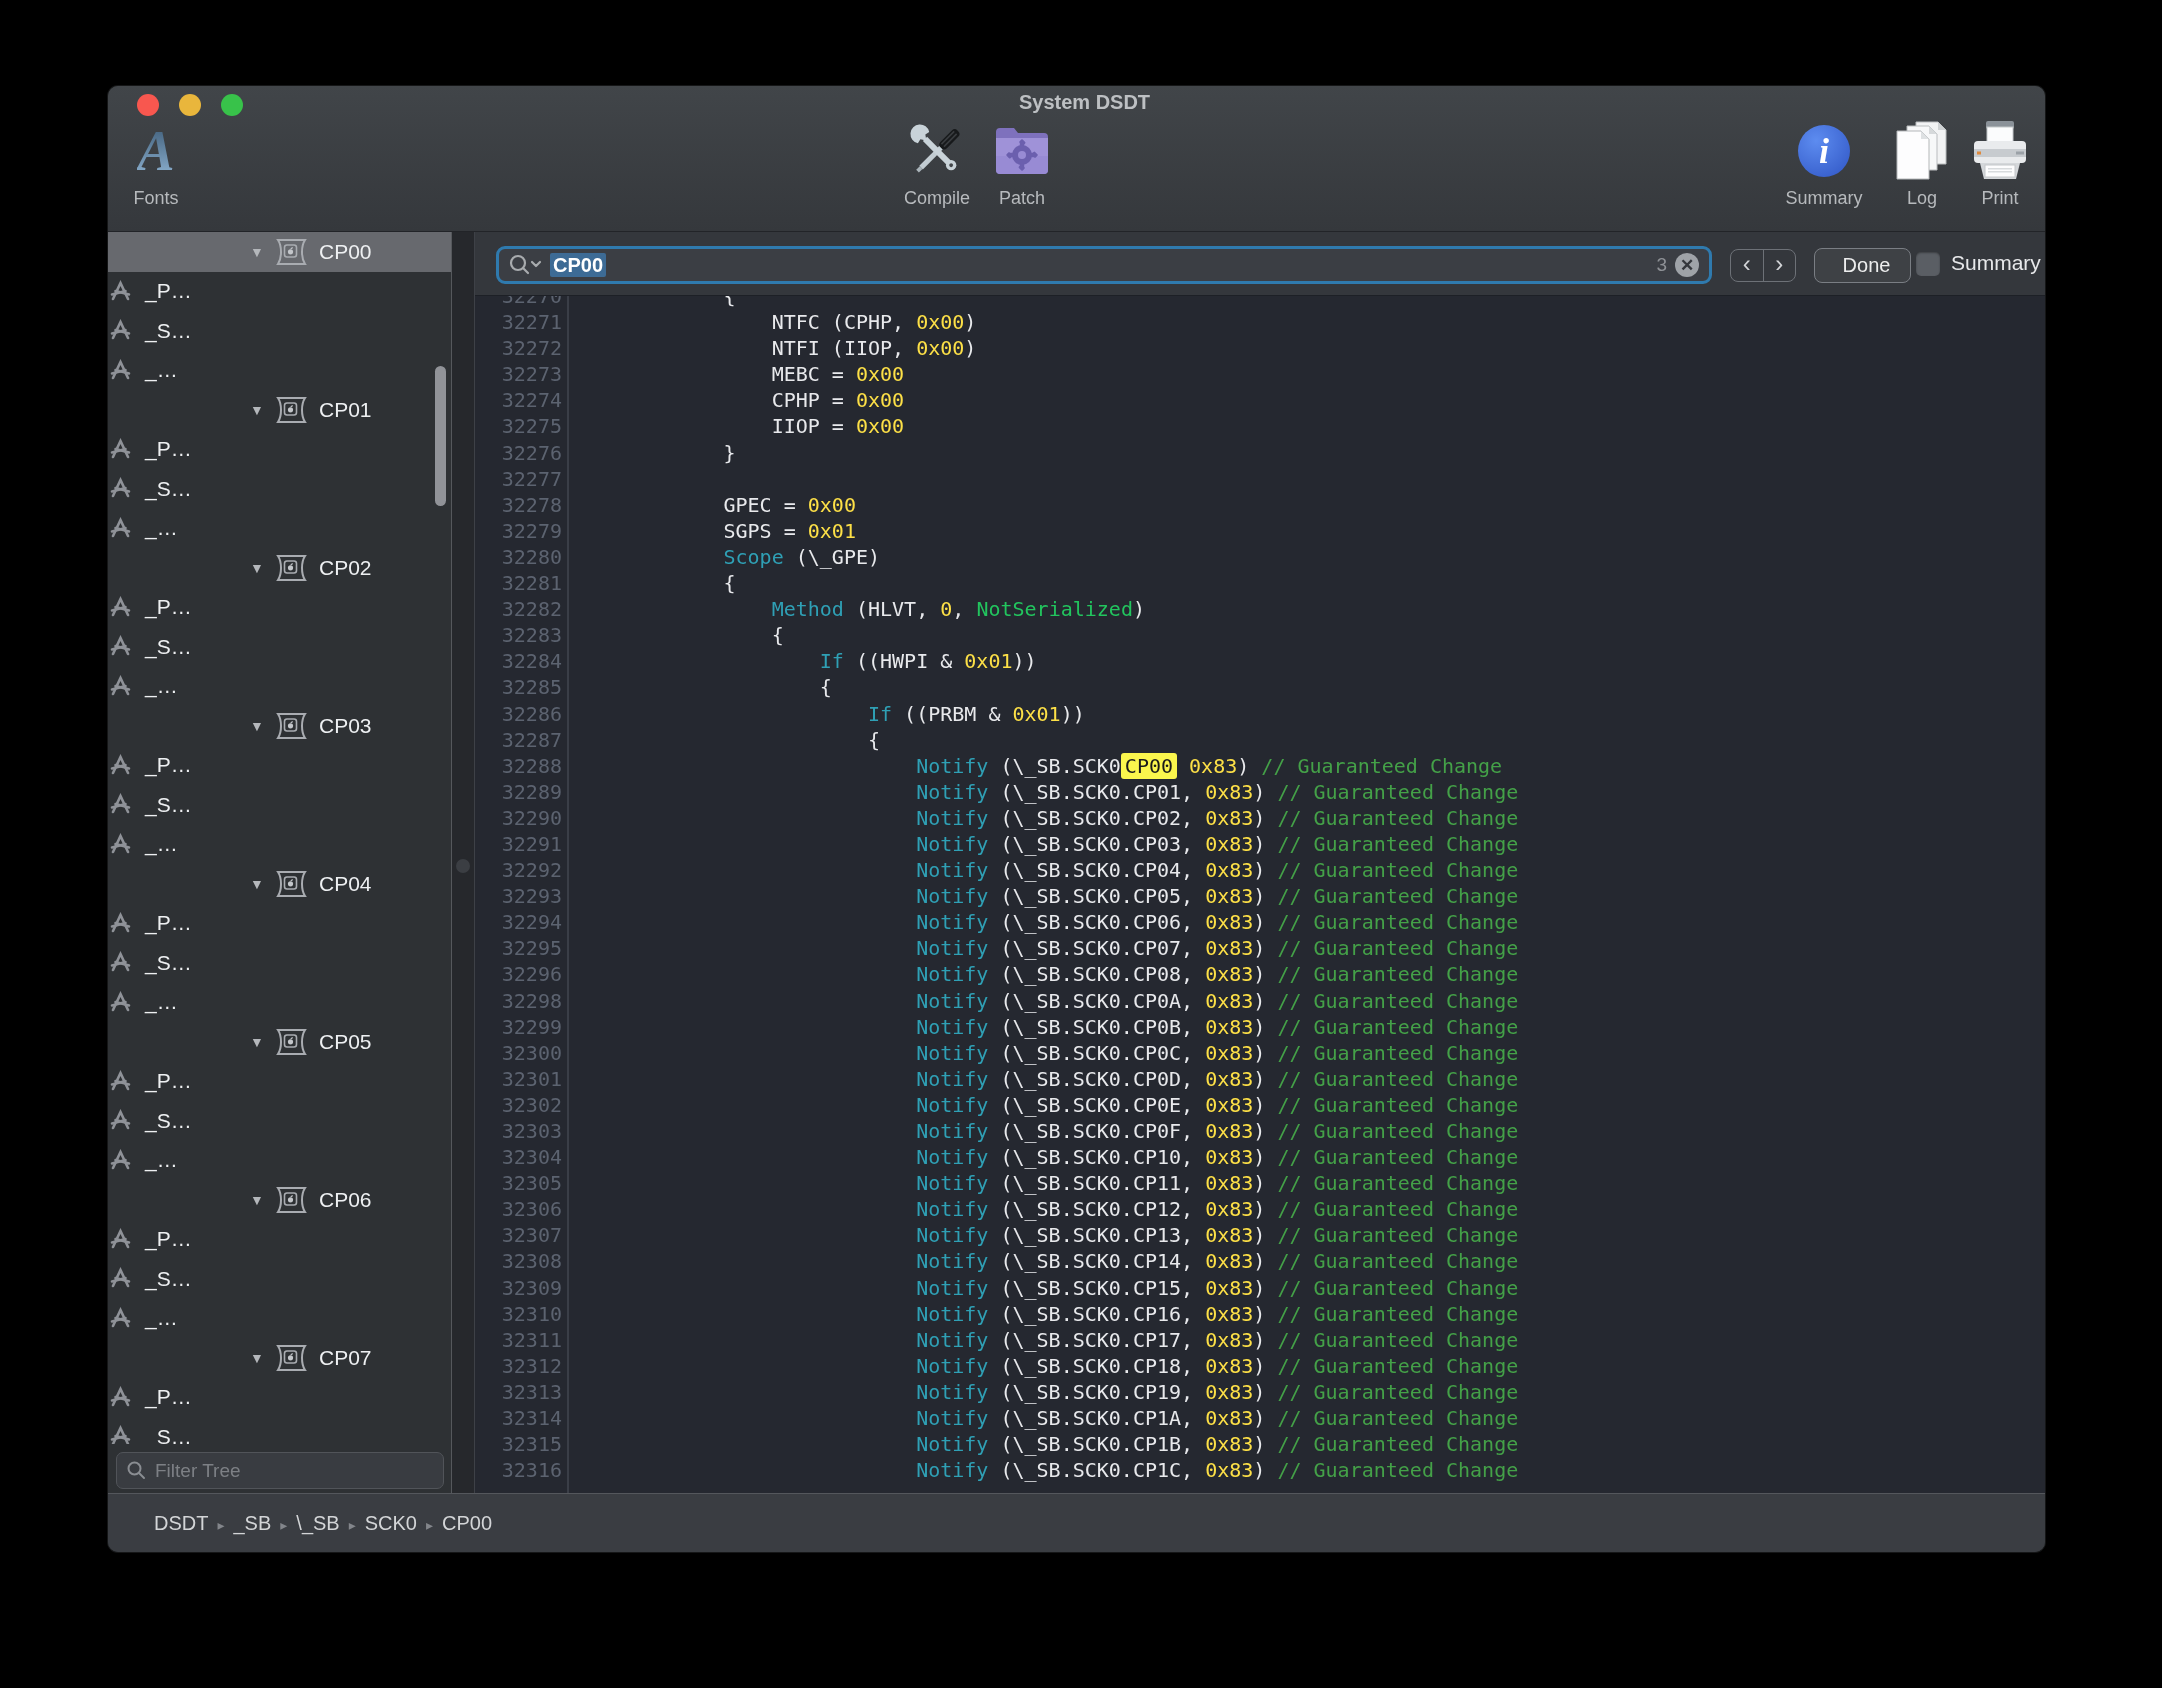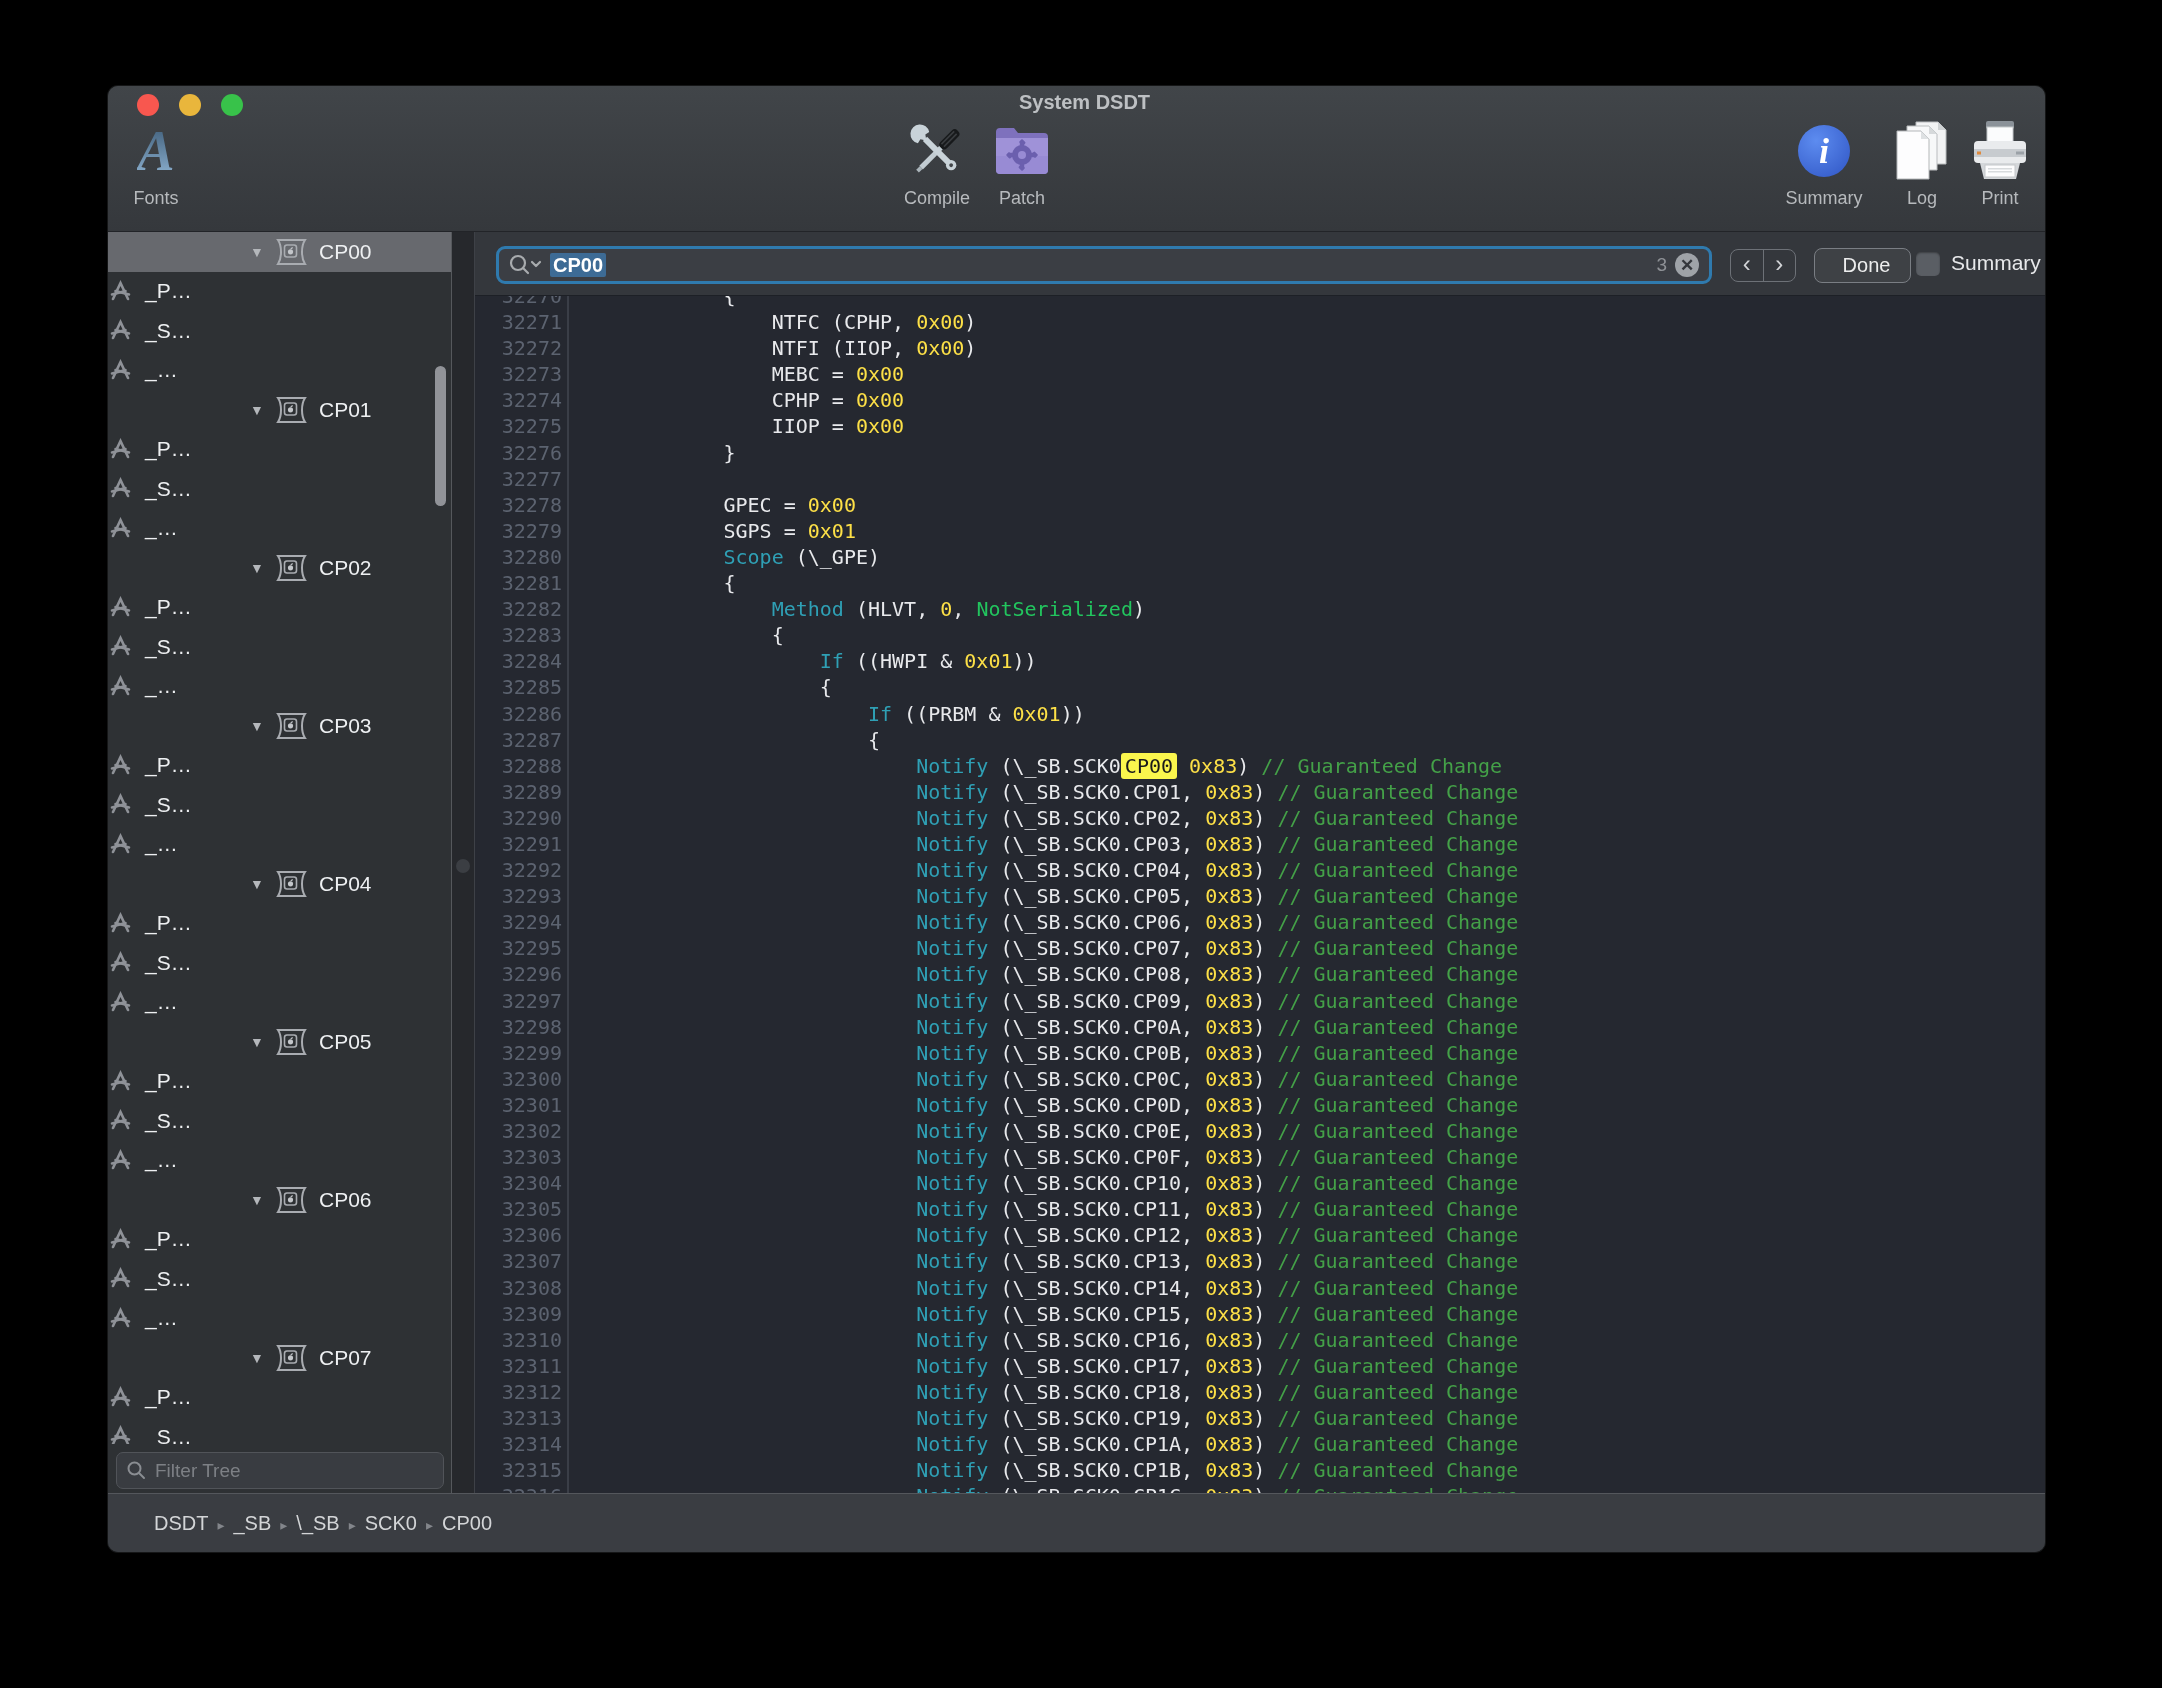--- a/index.html
+++ b/index.html
@@ -654,21 +654,20 @@
             <div class="cl"><span class="ln">32287</span><span class="lc"><span class="tk-p">                        {</span></span></div>
             <div class="cl"><span class="ln">32288</span><span class="lc"><span class="tk-k">                            Notify </span><span class="tk-p">(\_SB.SCK0</span><span class="tk-h">CP00</span><span class="tk-p"> </span><span class="tk-n">0x83</span><span class="tk-p">) </span><span class="tk-c">// Guaranteed Change</span></span></div>
             <div class="cl"><span class="ln">32289</span><span class="lc"><span class="tk-k">                            Notify </span><span class="tk-p">(\_SB.SCK0.CP01, </span><span class="tk-n">0x83</span><span class="tk-p">) </span><span class="tk-c">// Guaranteed Change</span></span></div>
             <div class="cl"><span class="ln">32290</span><span class="lc"><span class="tk-k">                            Notify </span><span class="tk-p">(\_SB.SCK0.CP02, </span><span class="tk-n">0x83</span><span class="tk-p">) </span><span class="tk-c">// Guaranteed Change</span></span></div>
             <div class="cl"><span class="ln">32291</span><span class="lc"><span class="tk-k">                            Notify </span><span class="tk-p">(\_SB.SCK0.CP03, </span><span class="tk-n">0x83</span><span class="tk-p">) </span><span class="tk-c">// Guaranteed Change</span></span></div>
             <div class="cl"><span class="ln">32292</span><span class="lc"><span class="tk-k">                            Notify </span><span class="tk-p">(\_SB.SCK0.CP04, </span><span class="tk-n">0x83</span><span class="tk-p">) </span><span class="tk-c">// Guaranteed Change</span></span></div>
             <div class="cl"><span class="ln">32293</span><span class="lc"><span class="tk-k">                            Notify </span><span class="tk-p">(\_SB.SCK0.CP05, </span><span class="tk-n">0x83</span><span class="tk-p">) </span><span class="tk-c">// Guaranteed Change</span></span></div>
             <div class="cl"><span class="ln">32294</span><span class="lc"><span class="tk-k">                            Notify </span><span class="tk-p">(\_SB.SCK0.CP06, </span><span class="tk-n">0x83</span><span class="tk-p">) </span><span class="tk-c">// Guaranteed Change</span></span></div>
             <div class="cl"><span class="ln">32295</span><span class="lc"><span class="tk-k">                            Notify </span><span class="tk-p">(\_SB.SCK0.CP07, </span><span class="tk-n">0x83</span><span class="tk-p">) </span><span class="tk-c">// Guaranteed Change</span></span></div>
             <div class="cl"><span class="ln">32296</span><span class="lc"><span class="tk-k">                            Notify </span><span class="tk-p">(\_SB.SCK0.CP08, </span><span class="tk-n">0x83</span><span class="tk-p">) </span><span class="tk-c">// Guaranteed Change</span></span></div>
-            <div class="cl"><span class="ln">32297</span><span class="lc"><span class="tk-k">                            Notify </span><span class="tk-p">(\_SB.SCK0.CP09, </span><span class="tk-n">0x83</span><span class="tk-p">) </span><span class="tk-c">// Guaranteed Change</span></span></div>
             <div class="cl"><span class="ln">32298</span><span class="lc"><span class="tk-k">                            Notify </span><span class="tk-p">(\_SB.SCK0.CP0A, </span><span class="tk-n">0x83</span><span class="tk-p">) </span><span class="tk-c">// Guaranteed Change</span></span></div>
             <div class="cl"><span class="ln">32299</span><span class="lc"><span class="tk-k">                            Notify </span><span class="tk-p">(\_SB.SCK0.CP0B, </span><span class="tk-n">0x83</span><span class="tk-p">) </span><span class="tk-c">// Guaranteed Change</span></span></div>
             <div class="cl"><span class="ln">32300</span><span class="lc"><span class="tk-k">                            Notify </span><span class="tk-p">(\_SB.SCK0.CP0C, </span><span class="tk-n">0x83</span><span class="tk-p">) </span><span class="tk-c">// Guaranteed Change</span></span></div>
             <div class="cl"><span class="ln">32301</span><span class="lc"><span class="tk-k">                            Notify </span><span class="tk-p">(\_SB.SCK0.CP0D, </span><span class="tk-n">0x83</span><span class="tk-p">) </span><span class="tk-c">// Guaranteed Change</span></span></div>
             <div class="cl"><span class="ln">32302</span><span class="lc"><span class="tk-k">                            Notify </span><span class="tk-p">(\_SB.SCK0.CP0E, </span><span class="tk-n">0x83</span><span class="tk-p">) </span><span class="tk-c">// Guaranteed Change</span></span></div>
             <div class="cl"><span class="ln">32303</span><span class="lc"><span class="tk-k">                            Notify </span><span class="tk-p">(\_SB.SCK0.CP0F, </span><span class="tk-n">0x83</span><span class="tk-p">) </span><span class="tk-c">// Guaranteed Change</span></span></div>
             <div class="cl"><span class="ln">32304</span><span class="lc"><span class="tk-k">                            Notify </span><span class="tk-p">(\_SB.SCK0.CP10, </span><span class="tk-n">0x83</span><span class="tk-p">) </span><span class="tk-c">// Guaranteed Change</span></span></div>
             <div class="cl"><span class="ln">32305</span><span class="lc"><span class="tk-k">                            Notify </span><span class="tk-p">(\_SB.SCK0.CP11, </span><span class="tk-n">0x83</span><span class="tk-p">) </span><span class="tk-c">// Guaranteed Change</span></span></div>
             <div class="cl"><span class="ln">32306</span><span class="lc"><span class="tk-k">                            Notify </span><span class="tk-p">(\_SB.SCK0.CP12, </span><span class="tk-n">0x83</span><span class="tk-p">) </span><span class="tk-c">// Guaranteed Change</span></span></div>
             <div class="cl"><span class="ln">32307</span><span class="lc"><span class="tk-k">                            Notify </span><span class="tk-p">(\_SB.SCK0.CP13, </span><span class="tk-n">0x83</span><span class="tk-p">) </span><span class="tk-c">// Guaranteed Change</span></span></div>

